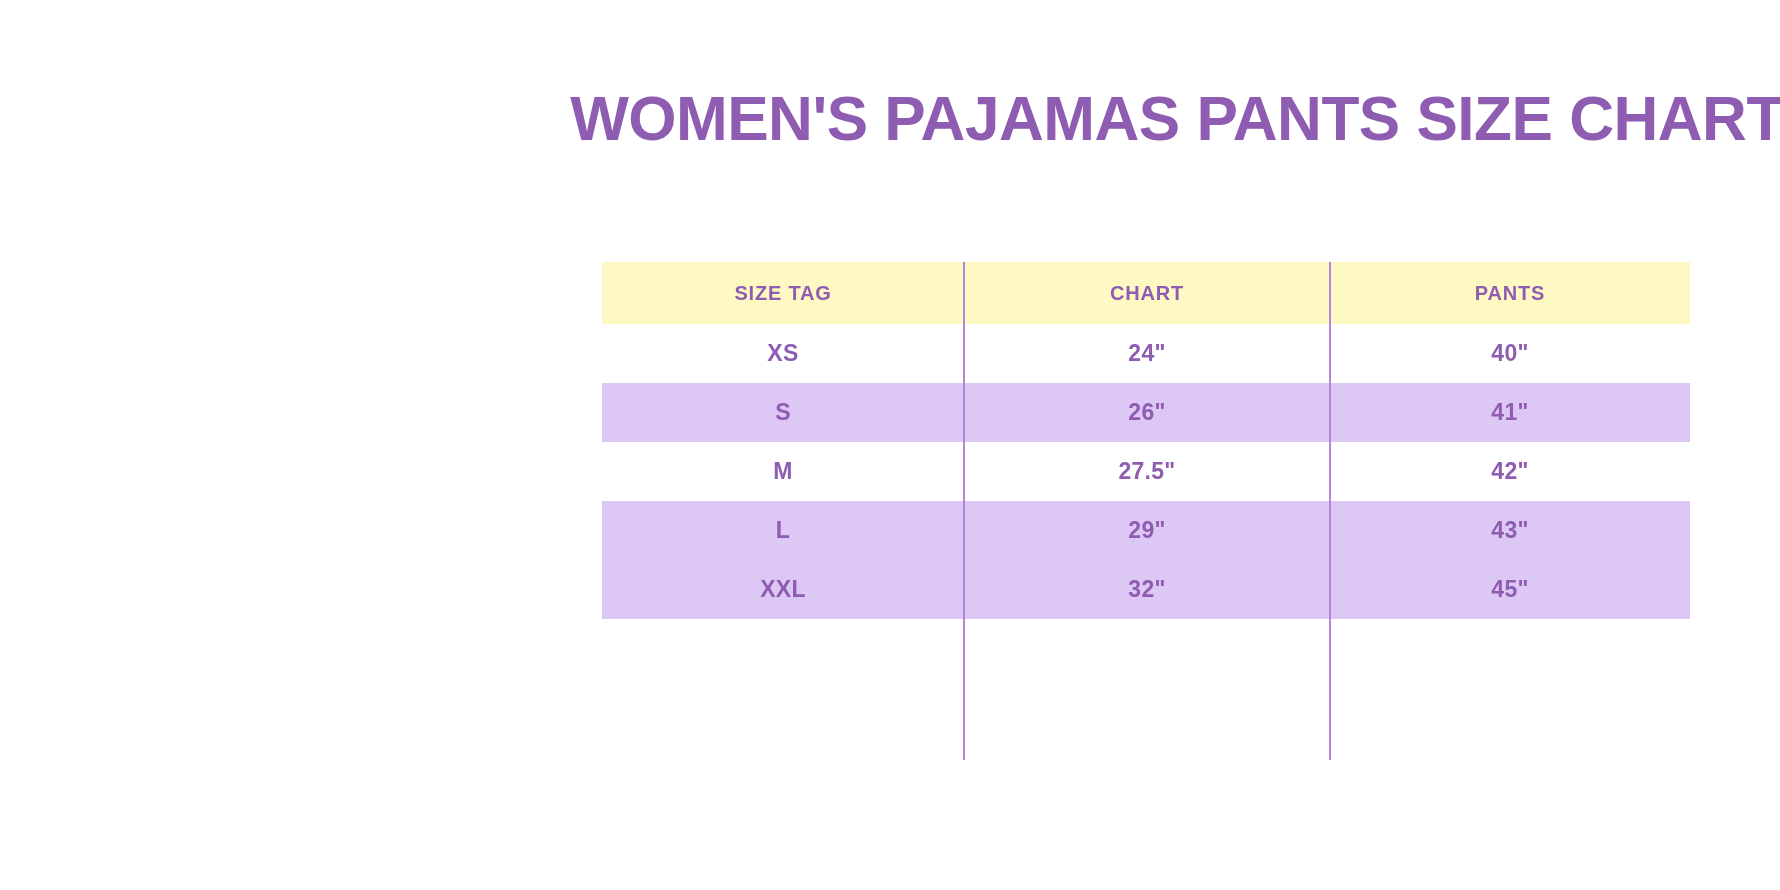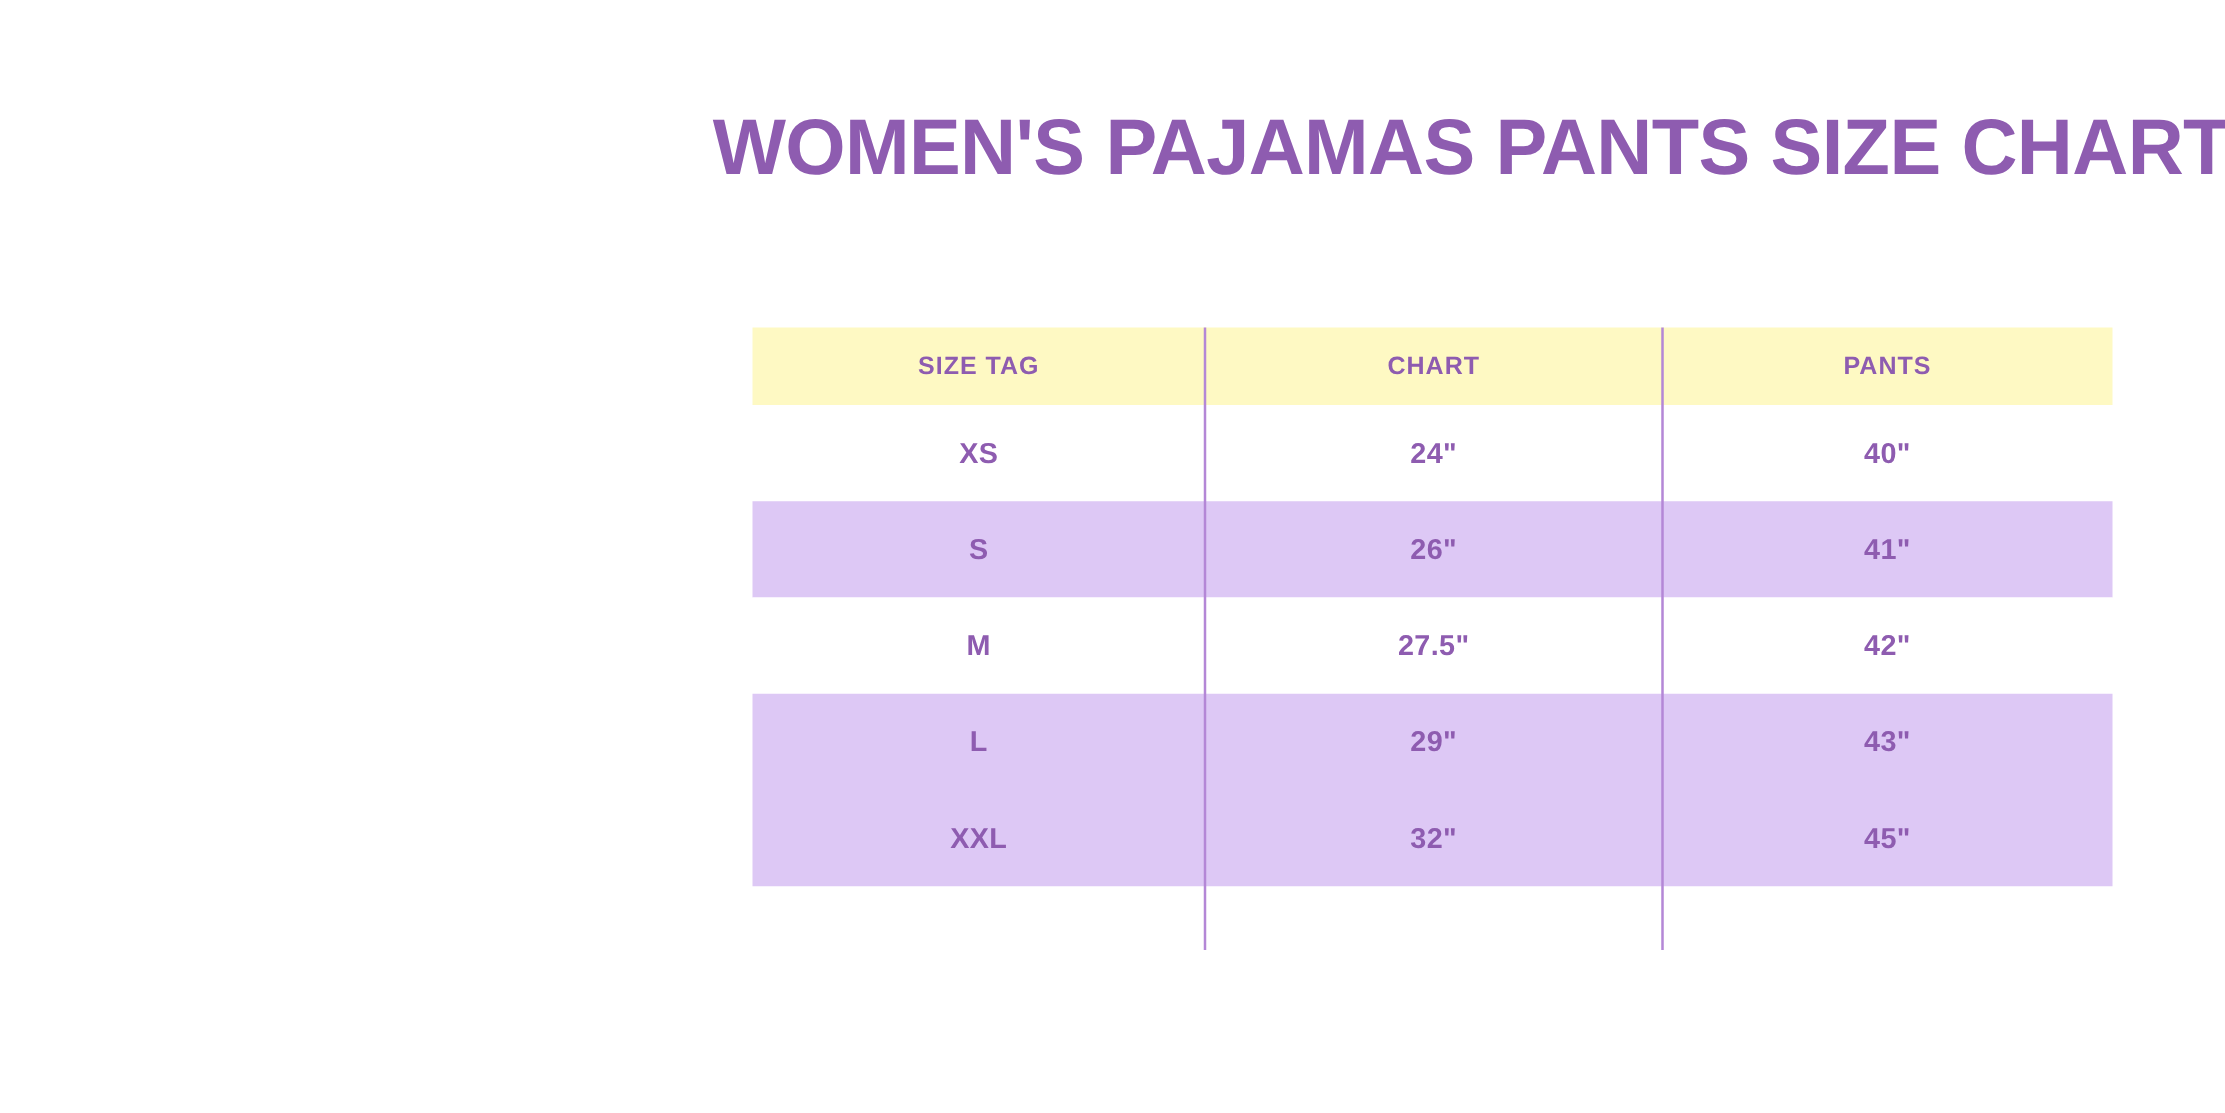--- a/index.html
+++ b/index.html
@@ -46,21 +46,21 @@
   #size-table {
     position: absolute;
     left: 602px;
     top: 262px;
     width: 1088px;
     border-collapse: collapse;
     table-layout: fixed;
   }
 
   #size-table tr {
-    height: 77px;
+    height: 59px;
   }
 
   #size-table th,
   #size-table td {
     padding: 0;
     margin: 0;
     text-align: center;
     vertical-align: middle;
     color: #8e5cb0;
     font-family: "Liberation Sans", sans-serif;

